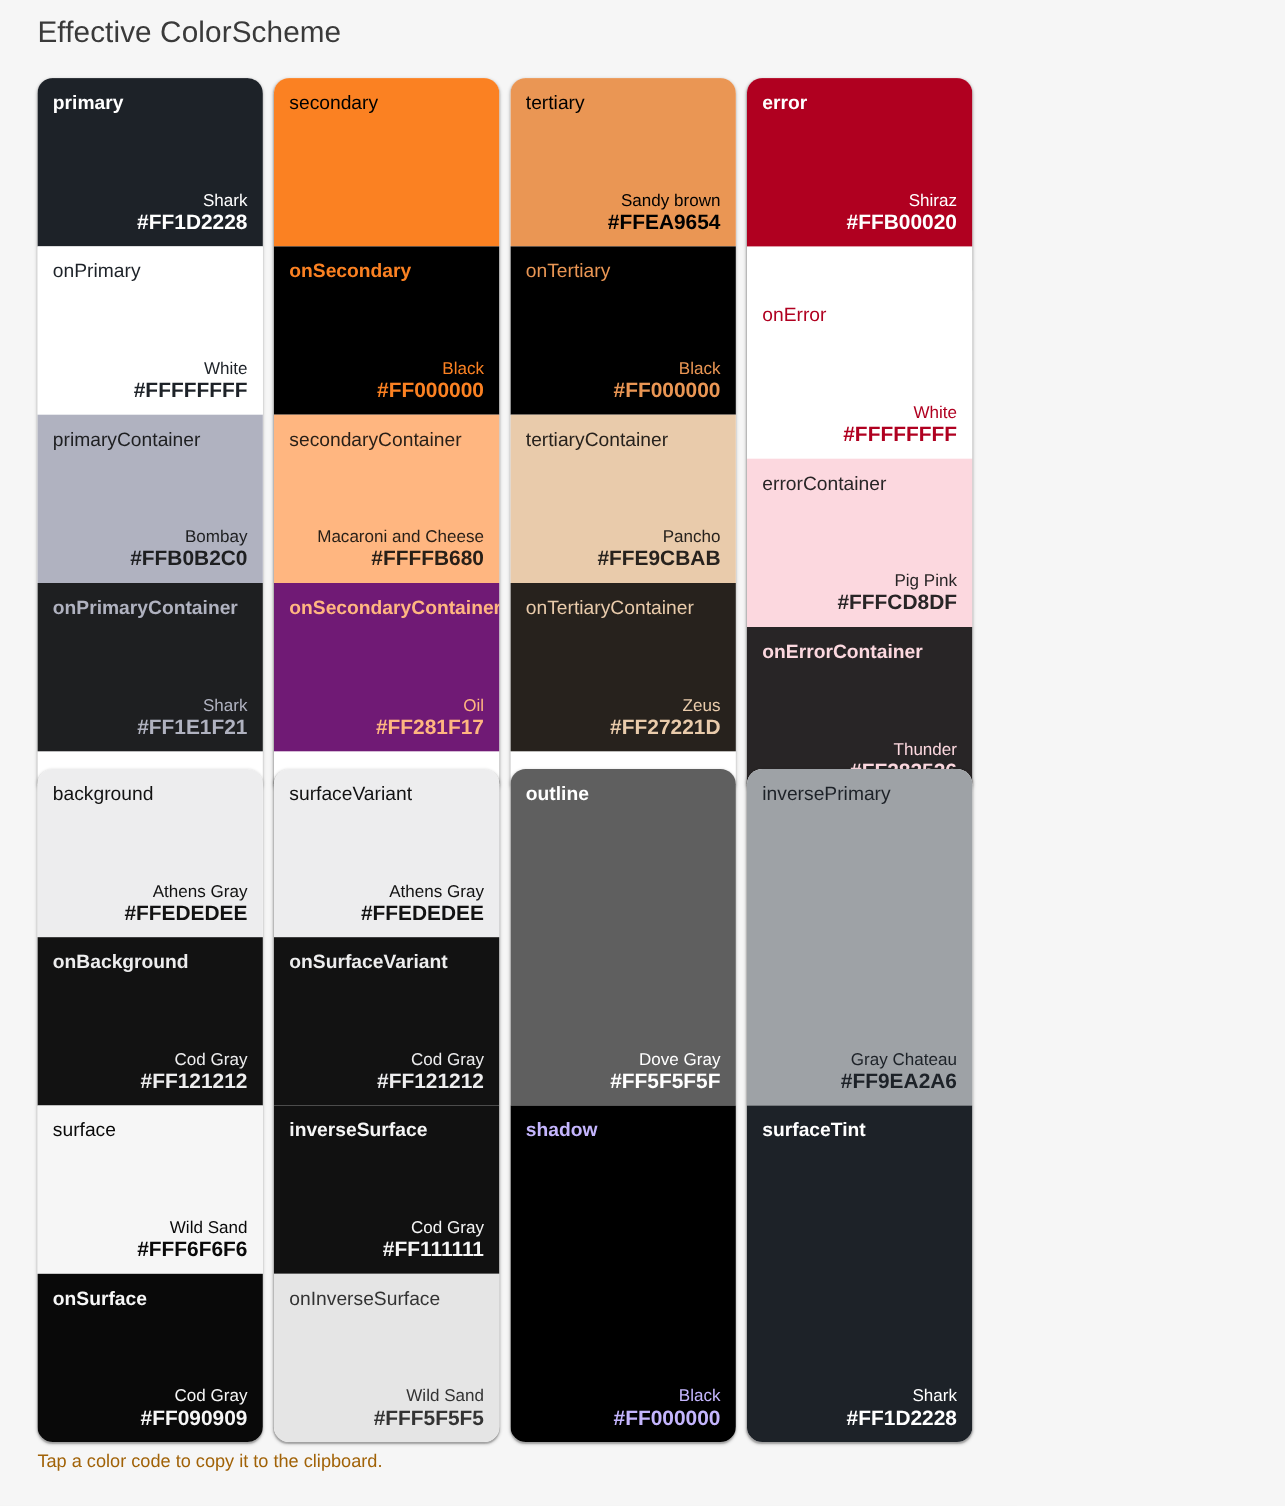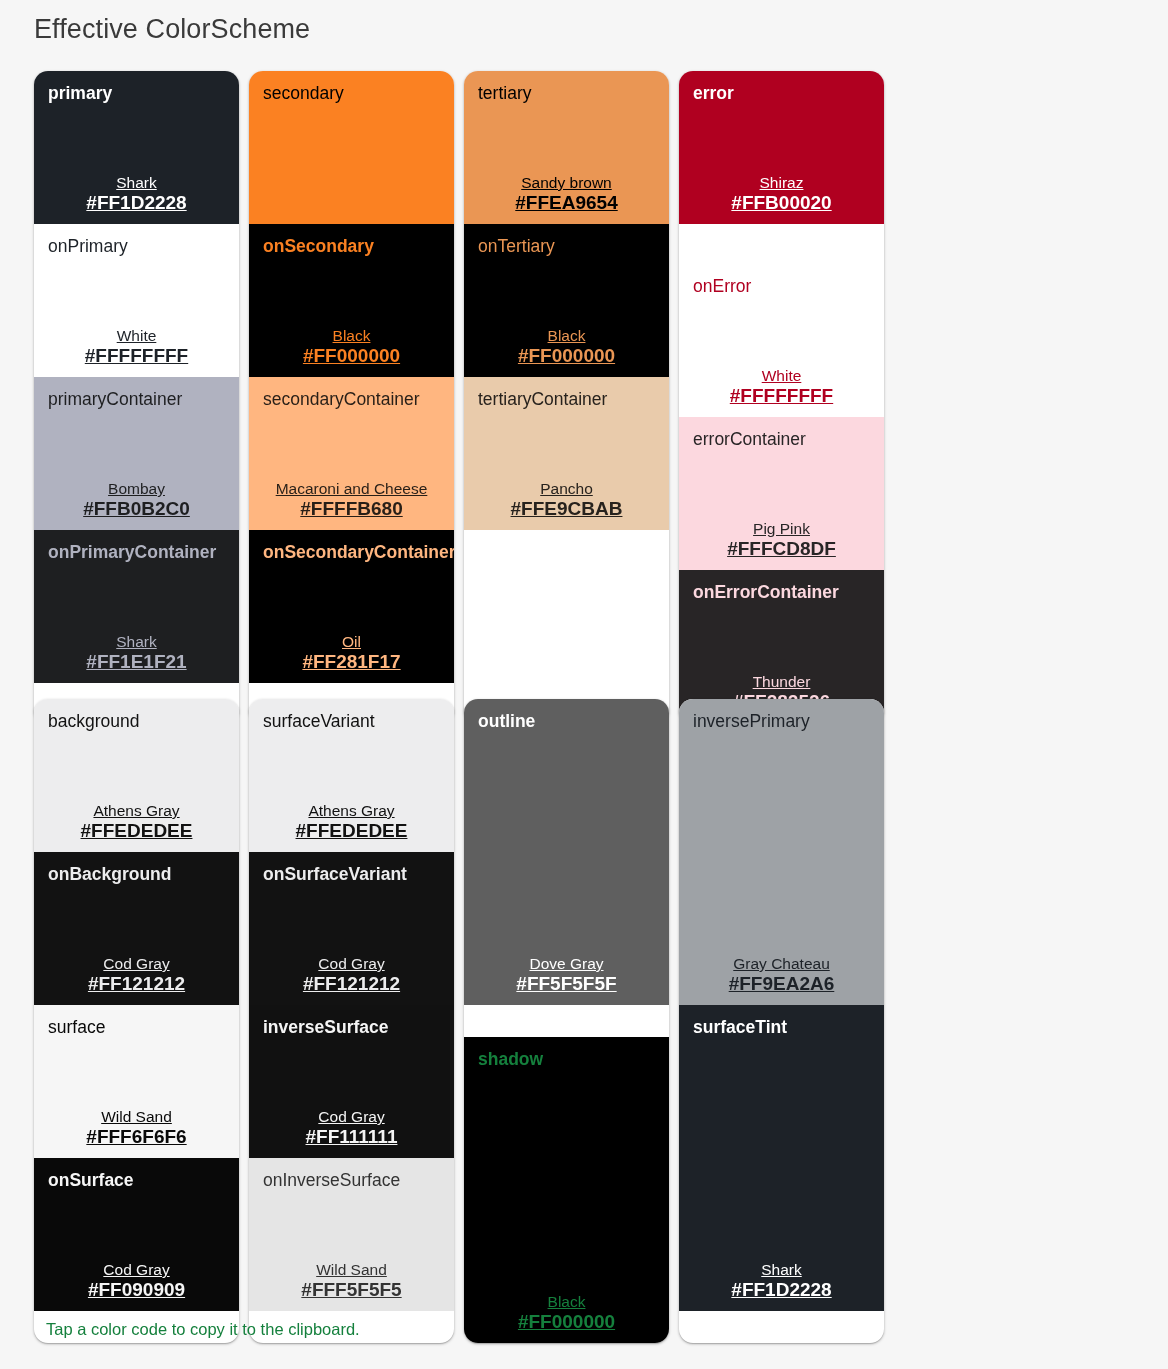--- a/index.html
+++ b/index.html
@@ -64,23 +64,22 @@
 
   .swatch-name {
     font-size: 17.5px;
     font-weight: 400;
     line-height: 1.15;
     white-space: nowrap;
   }
   .swatch-name.bold { font-weight: 700; }
 
   .swatch-meta {
-    text-align: center;
+    text-align: right;
     line-height: 1.16;
-    text-decoration: underline;
   }
   .swatch-color-name {
     font-size: 15.5px;
     font-weight: 400;
     display: block;
     white-space: nowrap;
   }
   .swatch-hex {
     font-size: 19px;
     font-weight: 700;
@@ -88,23 +87,22 @@
     white-space: nowrap;
     cursor: pointer;
   }
 
   
   .footer-hint {
     position: absolute;
     left: 34px;
     top: 1320px;
     font-size: 16.5px;
-    color: #15803d;
-    white-space: nowrap;
-    margin-left: 12px;
+    color: #a16207;
+    white-space: nowrap;
   }
 </style>
 </head>
 <body>
 
 <div id="app">
 
   <h1 class="page-title">Effective ColorScheme</h1>
 
   <div class="card-grid" id="group-main">
@@ -149,21 +147,21 @@
             <span class="swatch-hex">#FF000000</span>
           </div>
         </div>
         <div class="swatch h-single" style="background: rgb(255, 182, 128); color: rgb(40, 31, 23);">
           <div class="swatch-name">secondaryContainer</div>
           <div class="swatch-meta">
             <span class="swatch-color-name">Macaroni and Cheese</span>
             <span class="swatch-hex">#FFFFB680</span>
           </div>
         </div>
-        <div class="swatch h-single" style="background: #000000; color: rgb(255, 182, 128);">
+        <div class="swatch h-single" style="background: #701a75; color: rgb(255, 182, 128);">
           <div class="swatch-name bold">onSecondaryContainer</div>
           <div class="swatch-meta">
             <span class="swatch-color-name">Oil</span>
             <span class="swatch-hex">#FF281F17</span>
           </div>
         </div>
       </div>
       <div class="color-card">
         <div class="swatch h-single" style="background: rgb(234, 150, 84); color: rgb(0, 0, 0);">
           <div class="swatch-name">tertiary</div>
@@ -179,20 +177,27 @@
             <span class="swatch-hex">#FF000000</span>
           </div>
         </div>
         <div class="swatch h-single" style="background: rgb(233, 203, 171); color: rgb(39, 34, 29);">
           <div class="swatch-name">tertiaryContainer</div>
           <div class="swatch-meta">
             <span class="swatch-color-name">Pancho</span>
             <span class="swatch-hex">#FFE9CBAB</span>
           </div>
         </div>
+        <div class="swatch h-single" style="background: rgb(39, 34, 29); color: rgb(233, 203, 171);">
+          <div class="swatch-name">onTertiaryContainer</div>
+          <div class="swatch-meta">
+            <span class="swatch-color-name">Zeus</span>
+            <span class="swatch-hex">#FF27221D</span>
+          </div>
+        </div>
       </div>
       <div class="color-card">
         <div class="swatch h-single" style="background: rgb(176, 0, 32); color: rgb(255, 255, 255);">
           <div class="swatch-name bold">error</div>
           <div class="swatch-meta">
             <span class="swatch-color-name">Shiraz</span>
             <span class="swatch-hex">#FFB00020</span>
           </div>
         </div>
         <div class="swatch h-single" style="background: rgb(255, 255, 255); color: rgb(176, 0, 32); margin-top: 40px;">
@@ -280,21 +285,21 @@
         </div>
       </div>
       <div class="color-card">
         <div class="swatch h-double" style="background: rgb(95, 95, 95); color: rgb(255, 255, 255);">
           <div class="swatch-name bold">outline</div>
           <div class="swatch-meta">
             <span class="swatch-color-name">Dove Gray</span>
             <span class="swatch-hex">#FF5F5F5F</span>
           </div>
         </div>
-        <div class="swatch h-double" style="background: rgb(0, 0, 0); color: #15803d; margin-top: 32px;">
+        <div class="swatch h-double" style="background: rgb(0, 0, 0); color: #c4b5fd;">
           <div class="swatch-name bold">shadow</div>
           <div class="swatch-meta">
             <span class="swatch-color-name">Black</span>
             <span class="swatch-hex">#FF000000</span>
           </div>
         </div>
       </div>
       <div class="color-card">
         <div class="swatch h-double" style="background: rgb(158, 162, 166); color: rgb(29, 34, 40);">
           <div class="swatch-name">inversePrimary</div>

